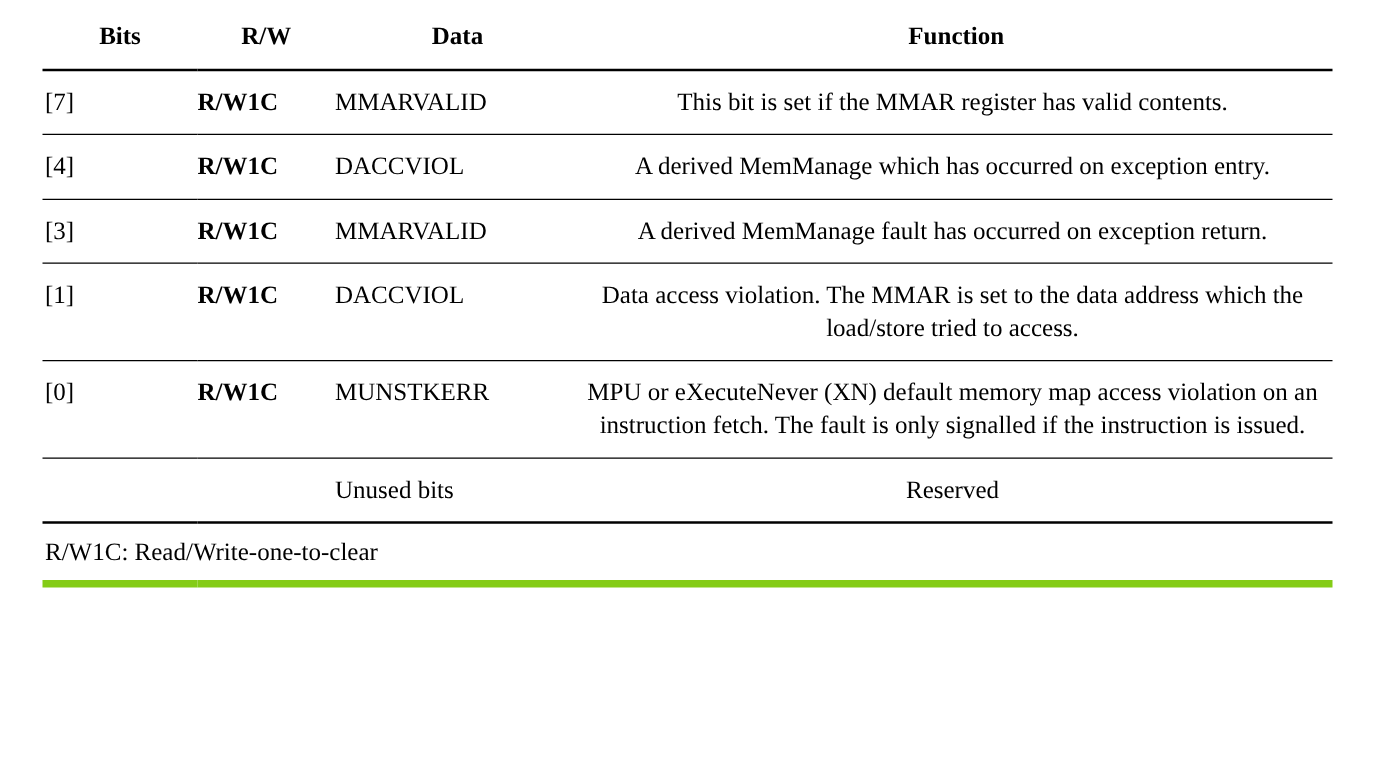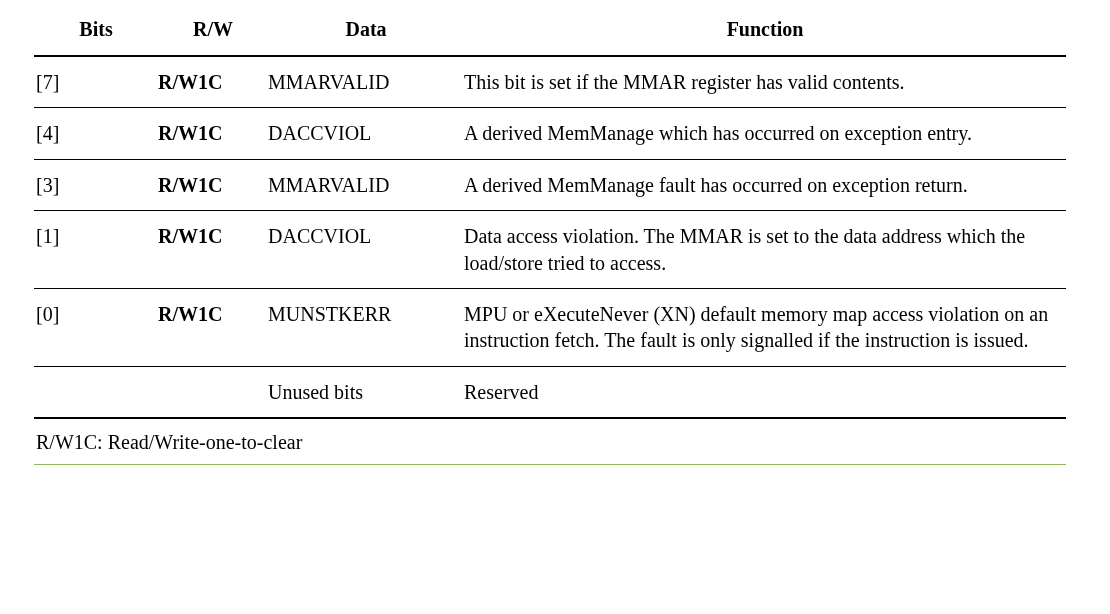--- a/index.html
+++ b/index.html
@@ -44,27 +44,27 @@
   }
   tbody td {
     font-family: "Liberation Serif", serif;
     font-size: 20px;
     line-height: 1.32;
     padding: 12px 12px 12px 0;
     border-bottom: 1px solid #000000;
     vertical-align: top;
   }
   tbody tr td:first-child { padding-left: 2px; }
-  tbody td.func { padding-right: 6px; }
+  tbody td.func { padding-right: 6px; text-align: center; }
   tbody tr.unused td { border-bottom: 2px solid #000000; }
   tfoot td {
     font-family: "Liberation Serif", serif;
     font-size: 20px;
     padding: 12px 0 10px 2px;
-    border-bottom: 1px solid #84cc16;
+    border-bottom: 6px solid #84cc16;
   }
   .nowrap { white-space: nowrap; font-weight: bold; }
 </style>
 </head>
 <body>
 
 <div class="page">
   <table class="reg-table">
     <colgroup>
       <col class="c-bits">

